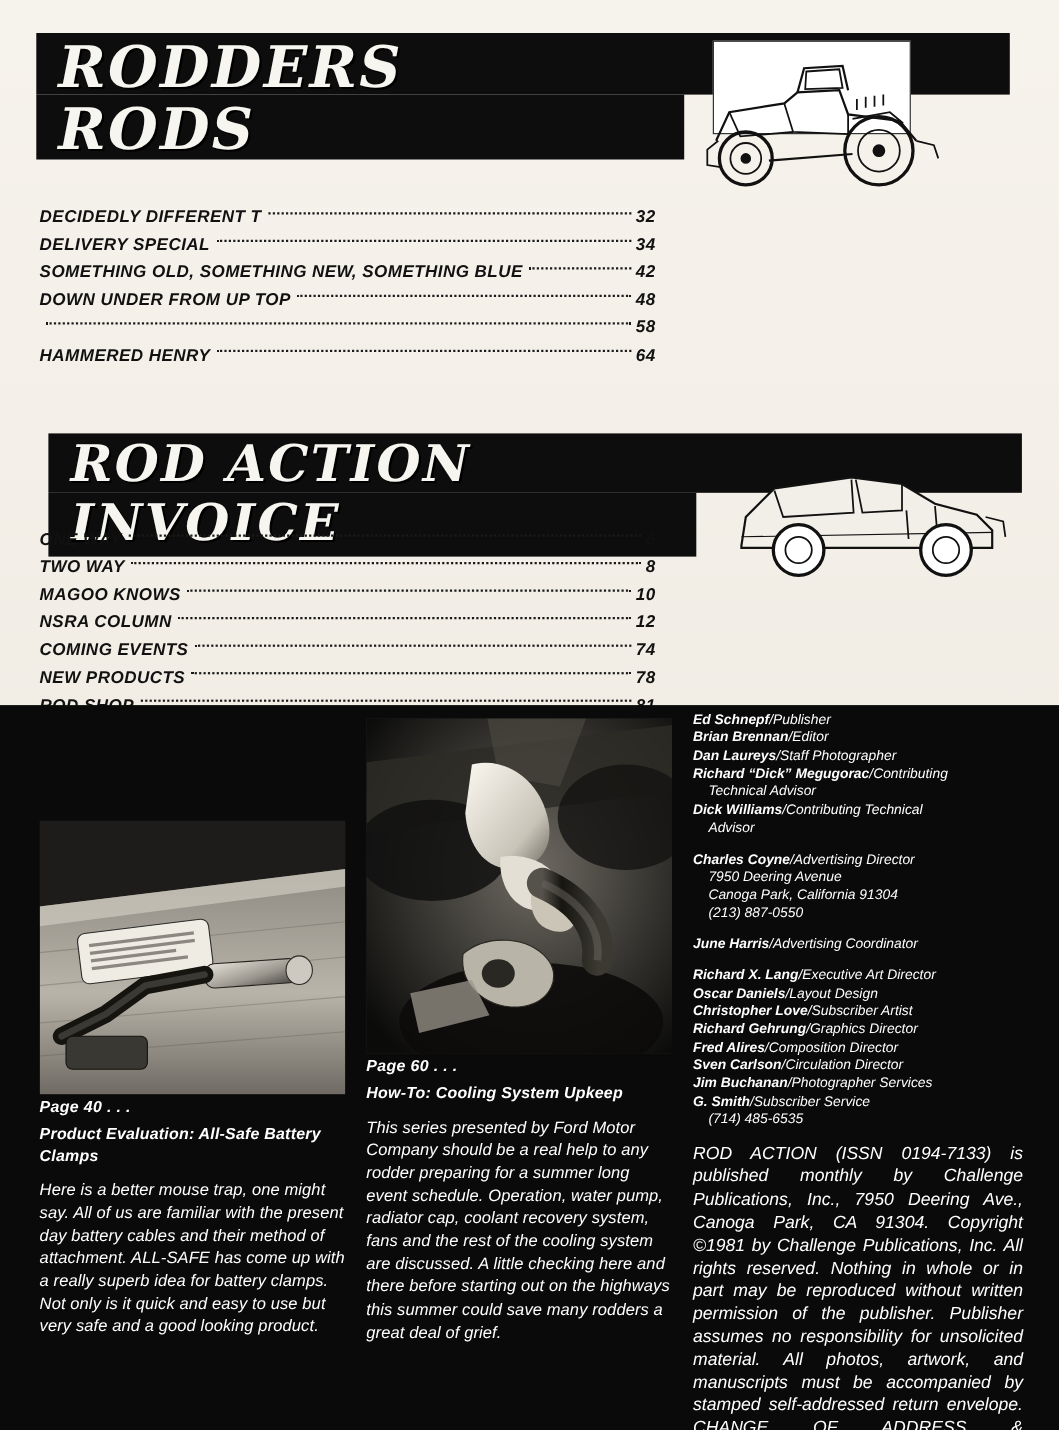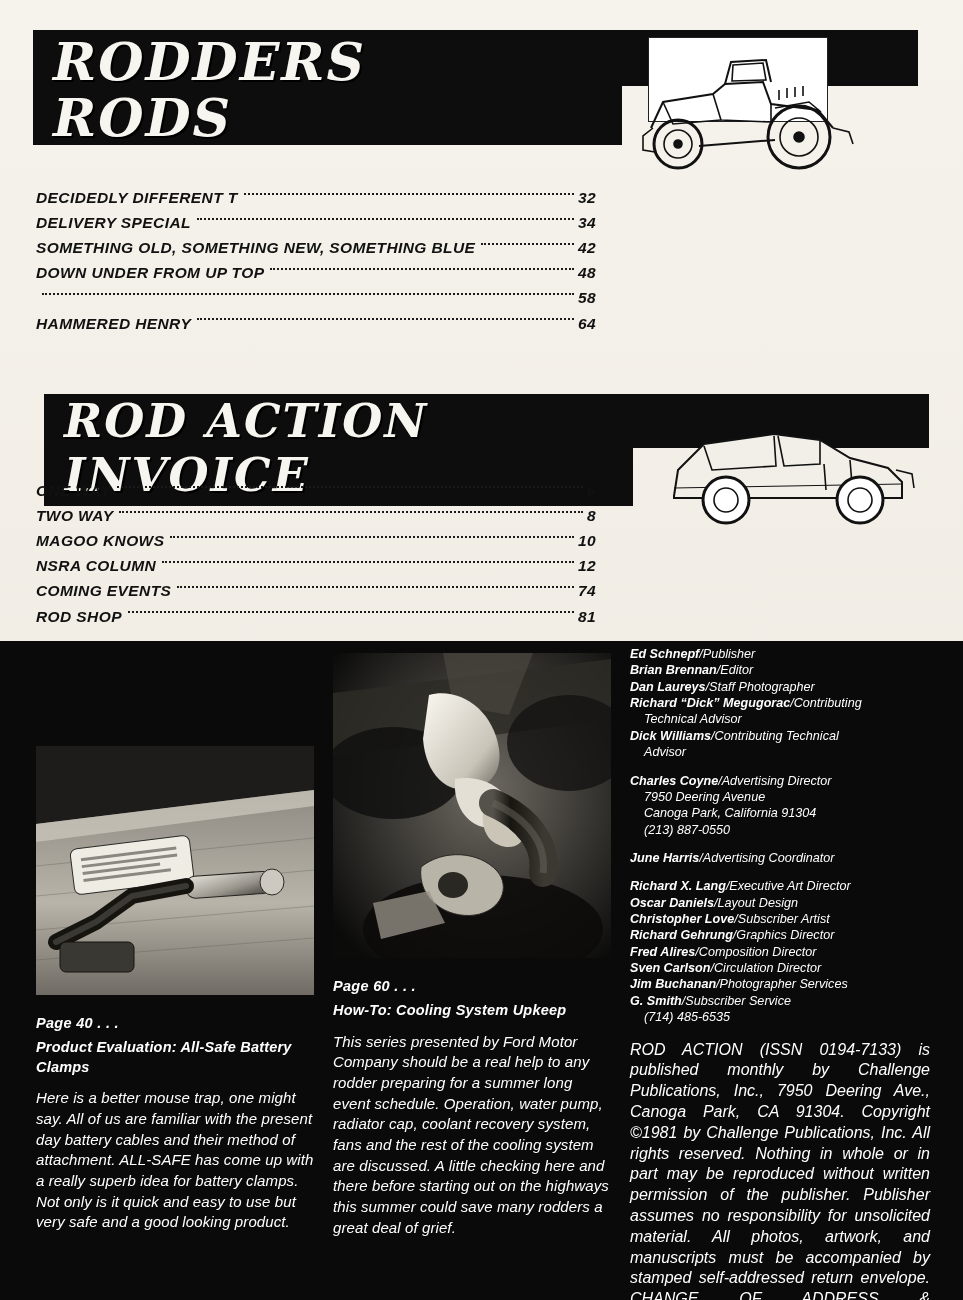--- a/index.html
+++ b/index.html
@@ -126,21 +126,21 @@
     border: 0;
     position: relative;
     overflow: hidden;
   }
   .photo1 { width: 278px; height: 249px; margin-top: 93px; }
   .photo2 { width: 278px; height: 305px; margin-top: 0px; }
 
   .cap-page {
     font-size: 14.5px;
     font-weight: bold;
-    margin-top: 20px;
+    margin-top: 4px;
     letter-spacing: .3px;
   }
   .cap-title {
     font-size: 14.5px;
     font-weight: bold;
     margin-top: 7px;
     line-height: 1.35;
     letter-spacing: .2px;
   }
   .cap-body {
@@ -277,20 +277,25 @@
     </div>
     <div class="toc-row">
       <span class="lbl">NSRA  COLUMN</span>
       <span class="dots"></span>
       <span class="pg">12</span>
     </div>
     <div class="toc-row">
       <span class="lbl">COMING  EVENTS</span>
       <span class="dots"></span>
       <span class="pg">74</span>
+    </div>
+    <div class="toc-row">
+      <span class="lbl">NEW  PRODUCTS</span>
+      <span class="dots"></span>
+      <span class="pg">78</span>
     </div>
     <div class="toc-row">
       <span class="lbl">ROD  SHOP</span>
       <span class="dots"></span>
       <span class="pg">81</span>
     </div>
   </div>
 
   <div class="bottom">
 

